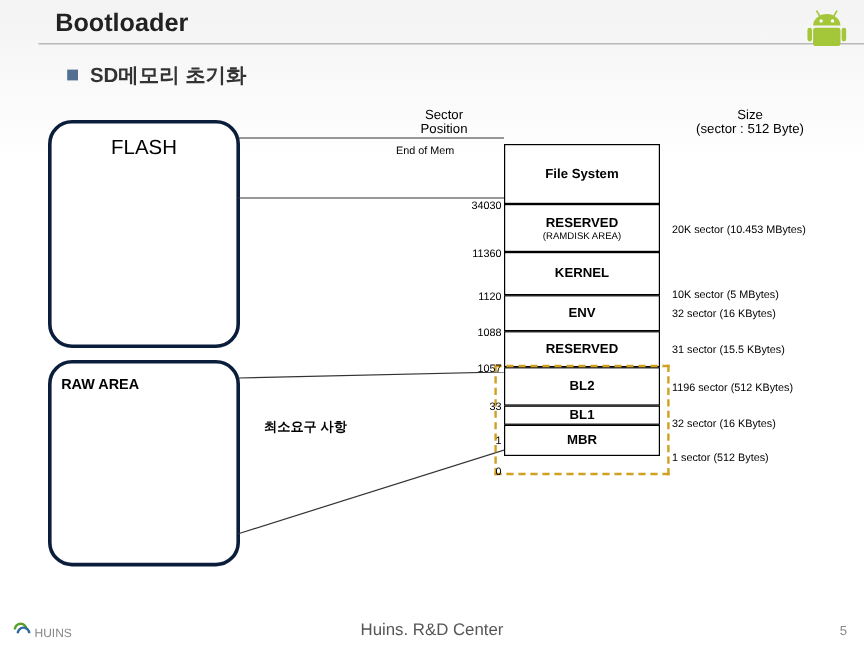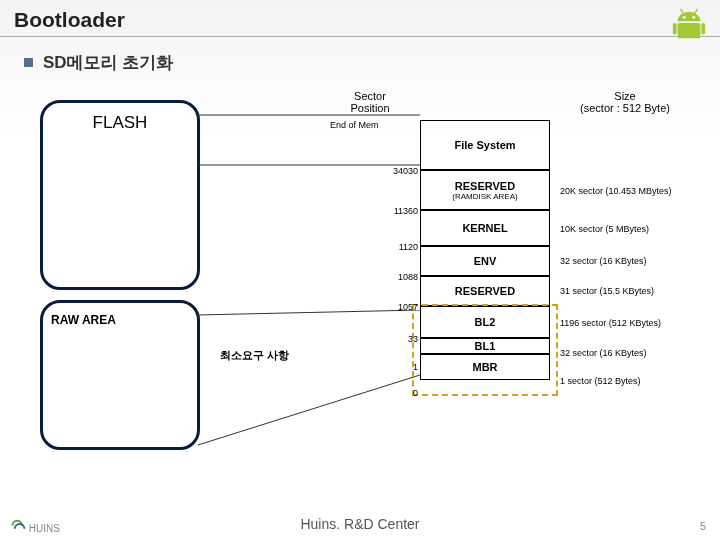--- a/index.html
+++ b/index.html
@@ -1,27 +1,27 @@
 <!DOCTYPE html>
 <html><head>
 <meta charset="utf-8">
 <style>
   * { margin: 0; padding: 0; box-sizing: border-box; }
   body { width: 720px; height: 540px; background: #fff; font-family: Arial, sans-serif; position: relative; overflow: hidden; }
-  .slide { width: 100%; height: 100%; position: relative; background: linear-gradient(to bottom, #f3f3f3 0%, #ffffff 25%); }
+  .slide { width: 100%; height: 100%; position: relative; background: linear-gradient(to bottom, #f3f3f3 0%, #ffffff 25%); padding-left: 32px; }
   .title-bar { padding: 8px 14px 4px; border-bottom: 1px solid #aaa; }
   .title { font-size: 21px; font-weight: bold; color: #222; }
   .subtitle-row { display: flex; align-items: center; padding: 14px 24px 0; }
   .bullet-sq { width: 9px; height: 9px; background: #526f92; margin-right: 10px; }
   .subtitle { font-size: 17px; color: #333; font-weight: bold; }
   .robot { position: absolute; top: 6px; right: 12px; width: 38px; height: 38px; }
   .content { position: absolute; top: 100px; left: 40px; right: 20px; bottom: 50px; }
   .flash-box { position: absolute; left: 0; top: 0; width: 160px; height: 190px; border: 3px solid #0a1e3c; border-radius: 20px; background: #fff; }
   .flash-label { position: absolute; top: 10px; left: 0; right: 0; text-align: center; font-size: 17px; font-weight: normal; }
-  .raw-box { position: absolute; left: 0; top: 200px; width: 160px; height: 150px; border: 3px solid #0a1e3c; border-radius: 20px; background: #fff; }
+  .raw-box { position: absolute; left: 0; top: 200px; width: 160px; height: 172px; border: 3px solid #0a1e3c; border-radius: 20px; background: #fff; }
   .raw-label { position: absolute; top: 10px; left: 8px; font-size: 12px; font-weight: bold; }
   .min-req { position: absolute; left: 180px; top: 248px; font-size: 11px; font-weight: bold; }
   .connector { position: absolute; stroke: #333; fill: none; stroke-width: 1; }
   .diagram { position: absolute; left: 240px; top: -10px; width: 420px; }
   .col-hdr { position: absolute; font-size: 11px; text-align: center; }
   .hdr-left { left: 50px; top: 0; width: 80px; }
   .hdr-right { left: 280px; top: 0; width: 130px; }
   .stack { position: absolute; left: 140px; top: 30px; width: 130px; }
   .cell { border: 1.5px solid #000; text-align: center; display: flex; flex-direction: column; justify-content: center; font-size: 11px; font-weight: bold; }
   .cell small { font-size: 8px; font-weight: normal; }
@@ -113,21 +113,21 @@
       <div class="pos" style="top:76px">34030</div>
       <div class="pos" style="top:116px">11360</div>
       <div class="pos" style="top:152px">1120</div>
       <div class="pos" style="top:182px">1088</div>
       <div class="pos" style="top:212px">1057</div>
       <div class="pos" style="top:244px">33</div>
       <div class="pos" style="top:272px">1</div>
       <div class="pos" style="top:298px">0</div>
 
       <div class="size" style="top:96px">20K sector (10.453 MBytes)</div>
-      <div class="size" style="top:134px">10K sector (5 MBytes)</div>
+      <div class="size" style="top:150px">10K sector (5 MBytes)</div>
       <div class="size" style="top:166px">32 sector (16 KBytes)</div>
       <div class="size" style="top:196px">31 sector (15.5 KBytes)</div>
       <div class="size" style="top:228px">1196 sector (512 KBytes)</div>
       <div class="size" style="top:258px">32 sector (16 KBytes)</div>
       <div class="size" style="top:286px">1 sector (512 Bytes)</div>
     </div>
   </div>
 
   <div class="logo">
     <svg class="logo-arc" viewBox="0 0 20 20">

